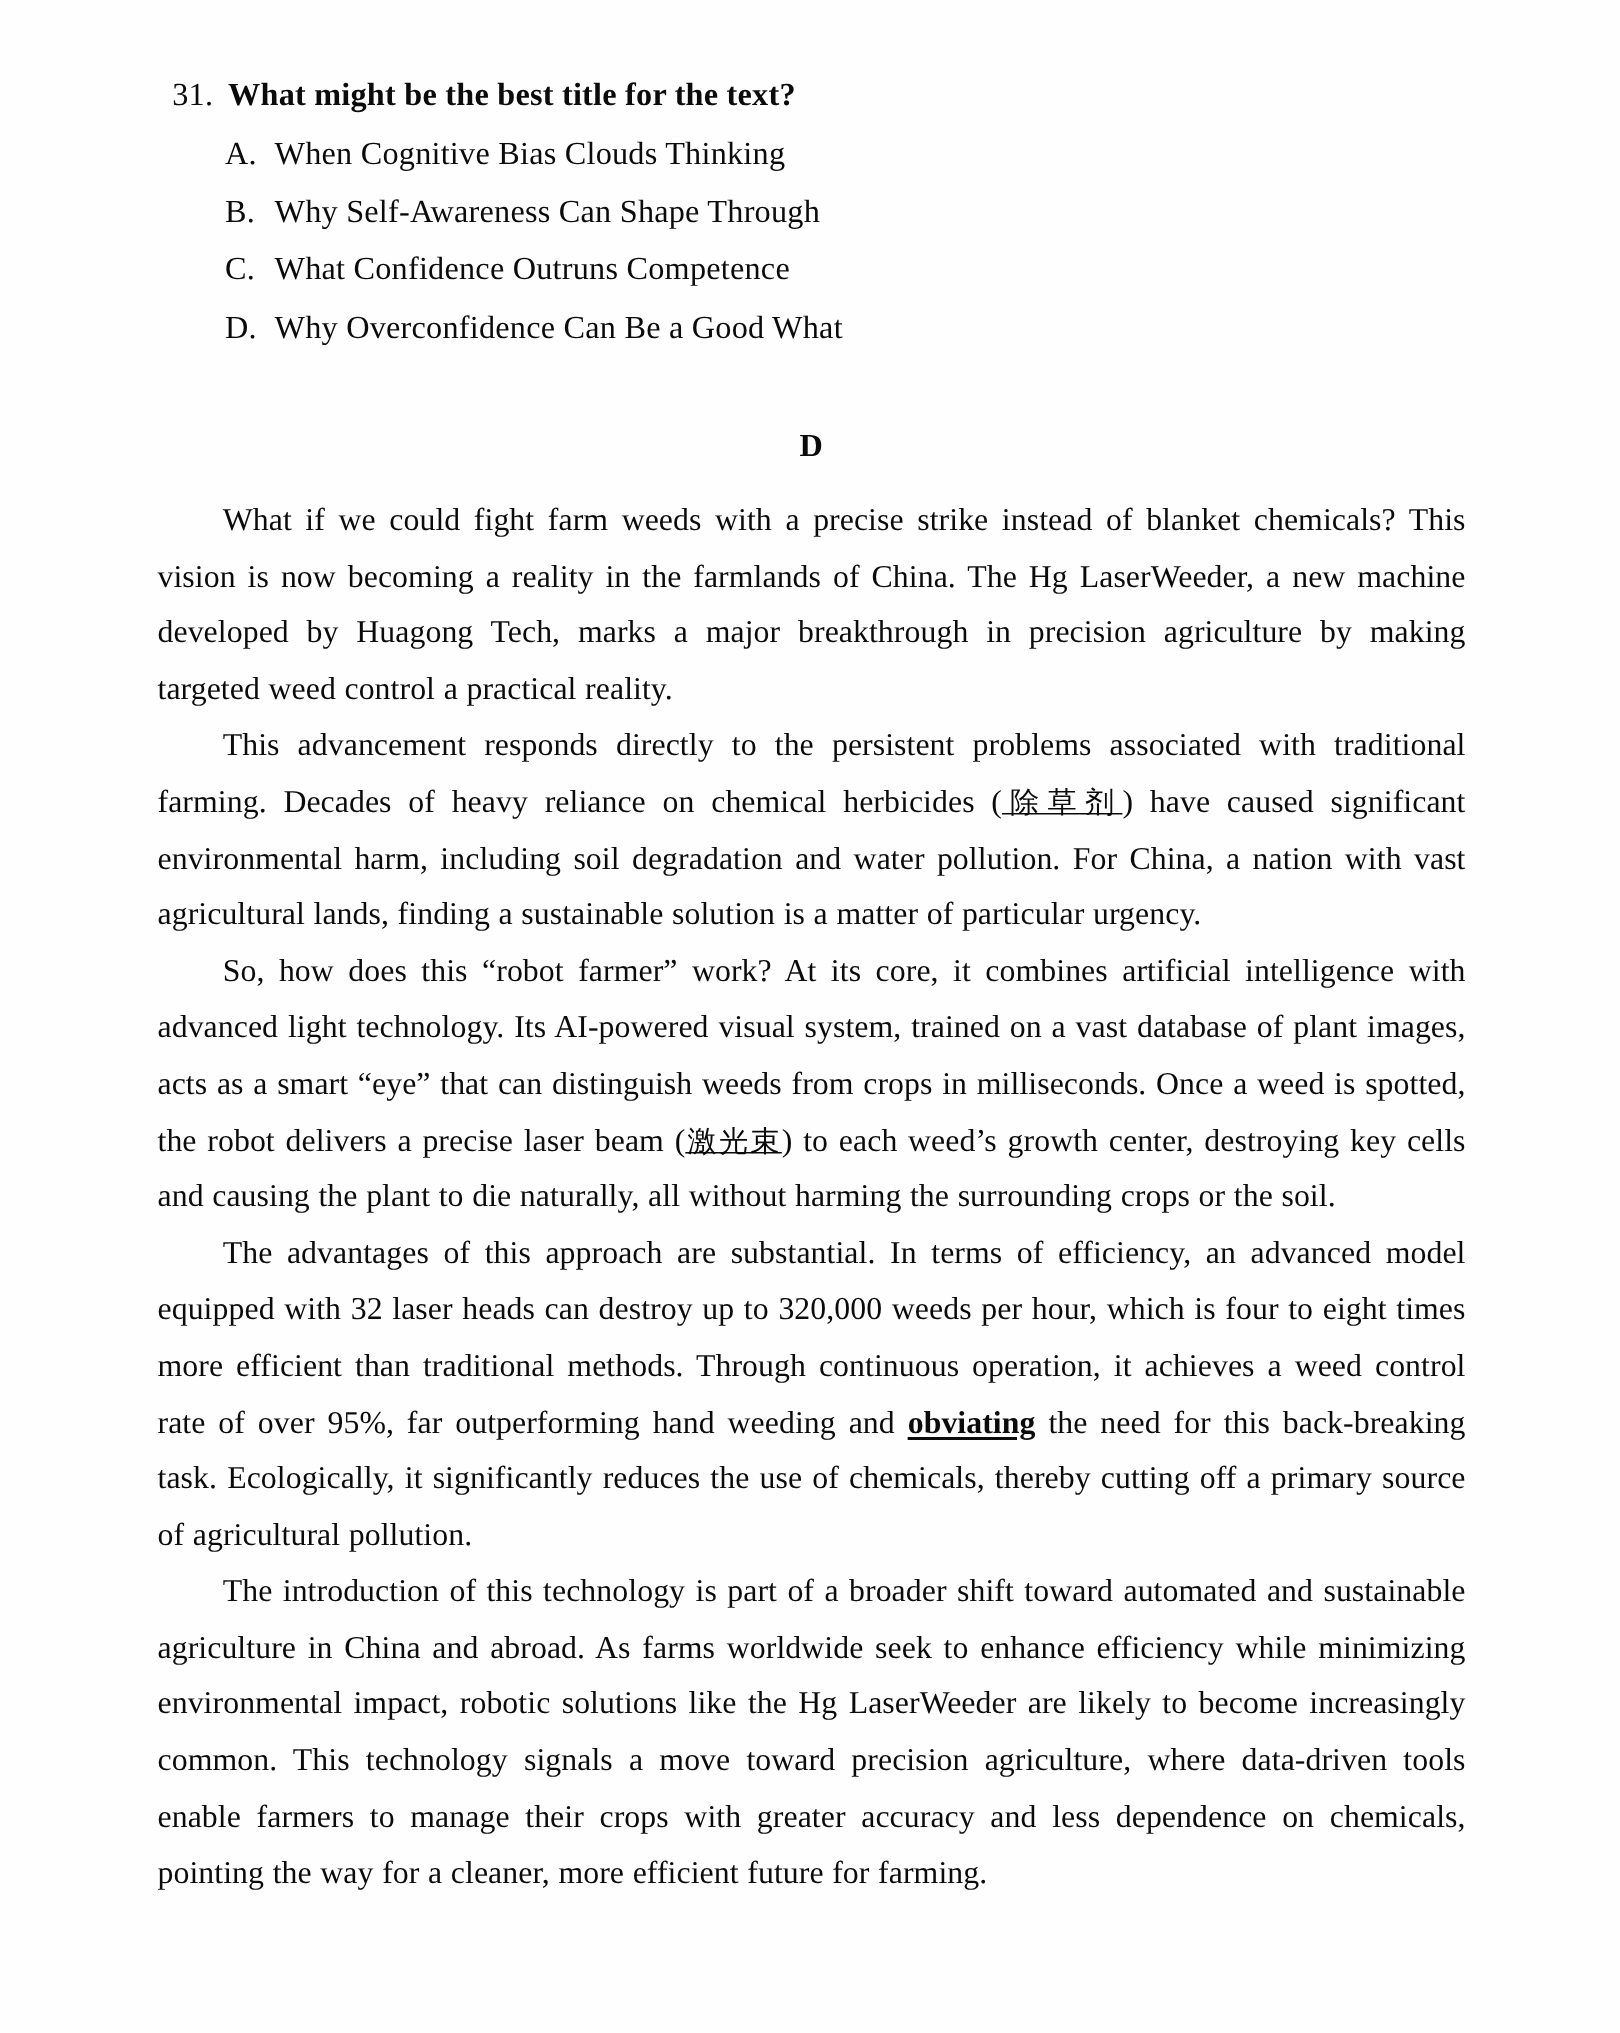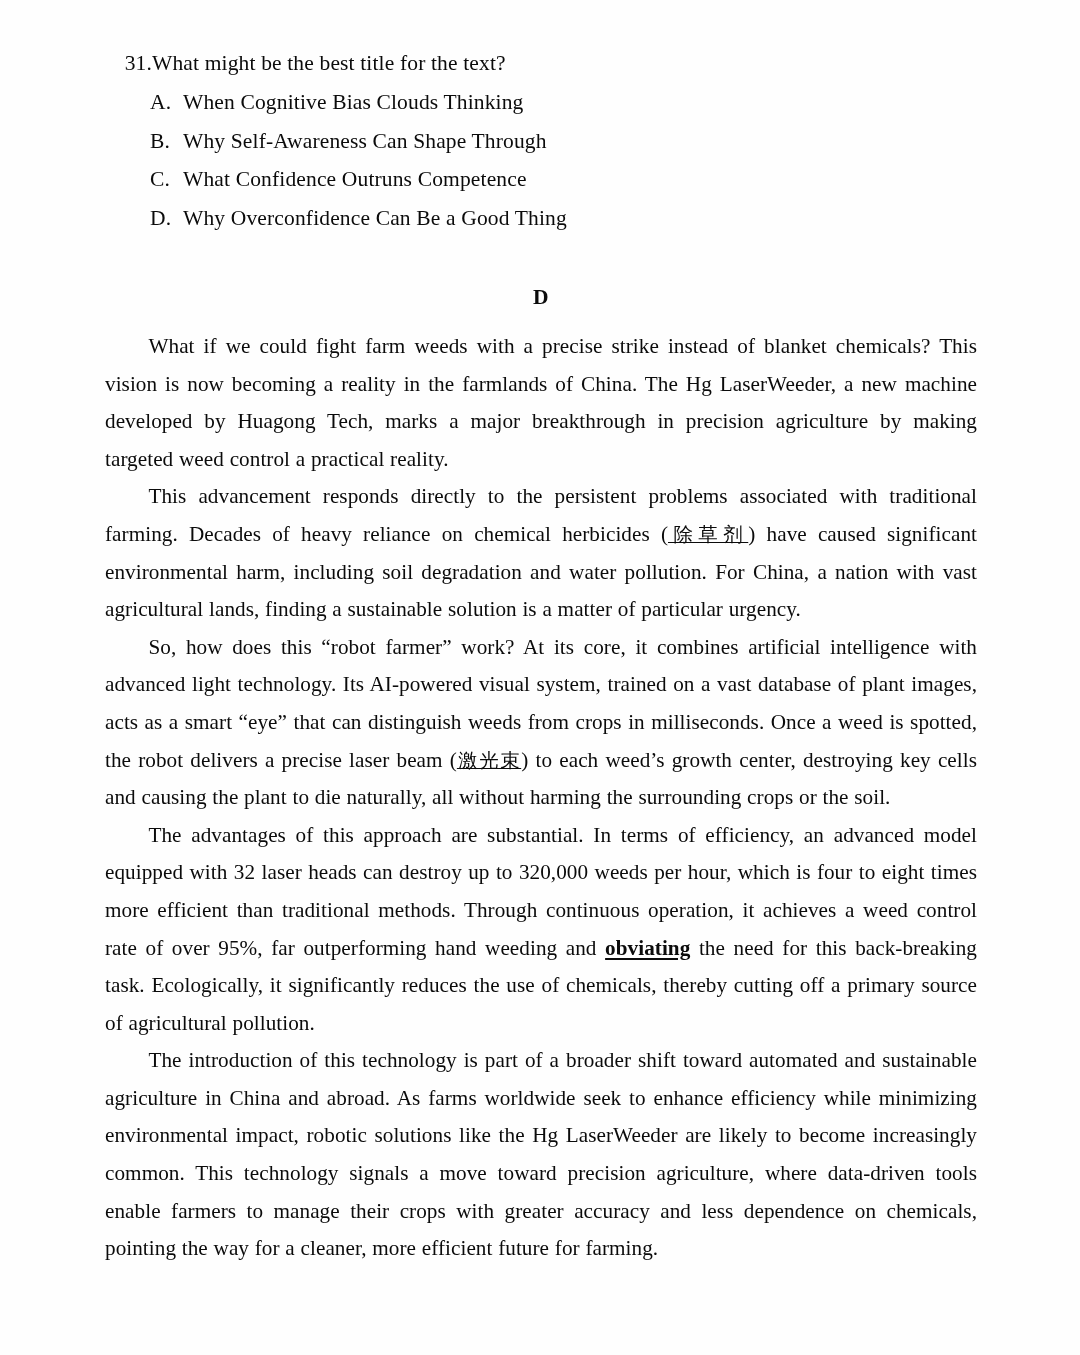--- a/index.html
+++ b/index.html
@@ -37,24 +37,25 @@
   .question-stem {
     display: flex;
     align-items: baseline;
     font-size: 21.5px;
     line-height: 38px;
     letter-spacing: 0.15px;
   }
   .q-number {
     width: 47px;
     flex: 0 0 47px;
-    text-align: right;
+    text-align: center;
   }
   .q-text {
     flex: 1 1 auto;
+    font-weight: bold;
   }
 
   .options {
     margin-top: 1px;
   }
   .option-row {
     display: flex;
     align-items: baseline;
     font-size: 21.5px;
     line-height: 38.5px;
@@ -138,21 +139,21 @@
         <span class="opt-text">Why Self-Awareness Can Shape Through</span>
       </div>
 
       <div class="option-row">
         <span class="opt-letter">C.</span>
         <span class="opt-text">What Confidence Outruns Competence</span>
       </div>
 
       <div class="option-row">
         <span class="opt-letter">D.</span>
-        <span class="opt-text">Why Overconfidence Can Be a Good Thing</span>
+        <span class="opt-text">Why Overconfidence Can Be a Good What</span>
       </div>
 
     </div>
   </div>
 
   <div class="passage">
 
     <div class="passage-heading">D</div>
 
     <p class="para">What if we could fight farm weeds with a precise strike instead of blanket chemicals? This vision is now becoming a reality in the farmlands of China. The Hg LaserWeeder, a new machine developed by Huagong Tech, marks a major breakthrough in precision agriculture by making targeted weed control a practical reality.</p>

